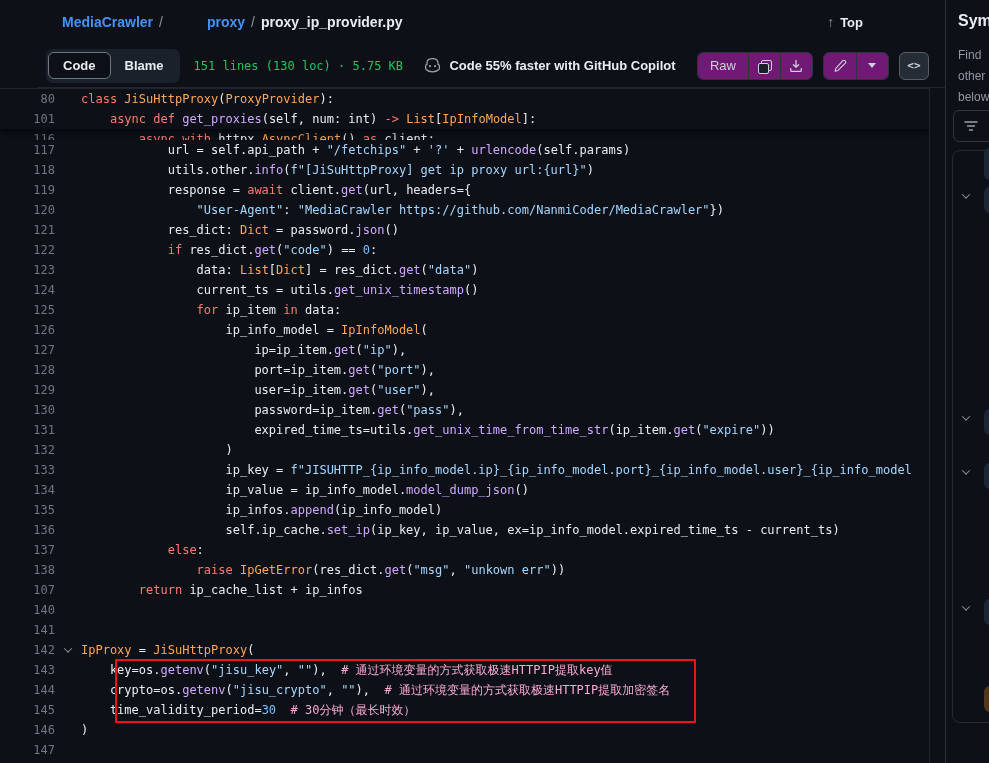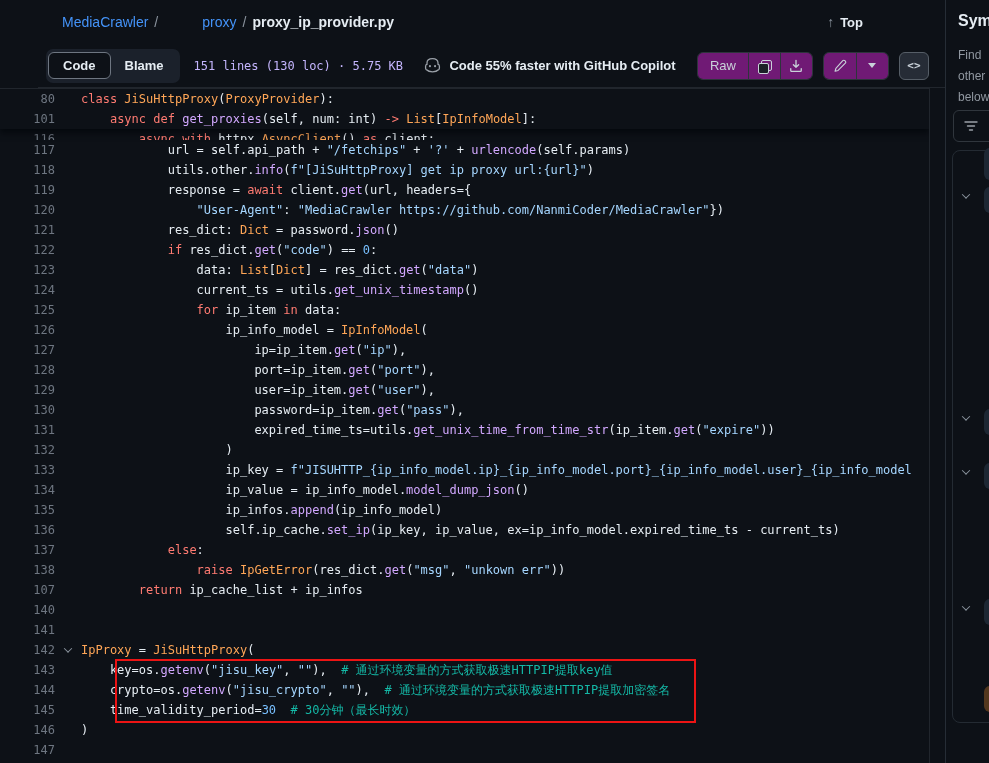--- a/index.html
+++ b/index.html
@@ -13,21 +13,21 @@
   .page { display:flex; width:989px; height:763px; }
 
   
   .main { width:945px; min-width:945px; position:relative; }
 
   .breadcrumb-row {
     height:44px; display:flex; align-items:center; justify-content:space-between;
     padding:0 24px 0 24px;
   }
   .breadcrumb { font-size:14px; display:flex; align-items:center; gap:6px; }
-  .breadcrumb a { color:#4493f8; text-decoration:none; font-weight:400; cursor:pointer;padding-left:38px; }
+  .breadcrumb a { color:#4493f8; text-decoration:none; font-weight:700; cursor:pointer;padding-left:38px; }
   .breadcrumb .sep { color:#8b949e; font-weight:400; }
   .breadcrumb .file { color:#e6edf3; font-weight:700; }
   .top-btn {
     background:transparent; border:none; color:#e6edf3; font-weight:600; font-size:13px;
     display:flex; align-items:center; gap:6px; cursor:pointer; margin-right:58px;
     font-family:"Liberation Sans", sans-serif;
   }
   .top-btn .arr { color:#8b949e; font-size:14px; font-weight:400; }
 
   
@@ -37,21 +37,21 @@
   }
   .fh-left { display:flex; align-items:center; gap:14px; }
   .seg {
     display:flex; align-items:center; background:#1b212b; border-radius:7px; padding:2px; height:34px;
   }
   .seg-btn {
     border:none; background:transparent; color:#e6edf3; font-size:13px; font-weight:600;
     padding:5px 14px; border-radius:6px; cursor:pointer; font-family:"Liberation Sans", sans-serif;
   }
   .seg-btn.active { background:#0d1117; border:1px solid #6e7681; }
-  .meta { color:#c4b5fd; font-size:12px; font-family:"DejaVu Sans Mono", monospace; }
+  .meta { color:#22c55e; font-size:12px; font-family:"DejaVu Sans Mono", monospace; }
 
   .copilot { display:flex; align-items:center; gap:8px; font-size:13px; font-weight:600; color:#e6edf3; cursor:pointer; }
   .copilot svg { display:block; }
 
   .fh-right { display:flex; align-items:center; gap:10px; }
   .btn-group { display:flex; align-items:stretch; height:28px; border:1px solid #2e343c; border-radius:6px; overflow:hidden; background:#1b2027; }
   .btn-group > * { display:flex; align-items:center; justify-content:center; background:#701a75; border:none; color:#c9d1d9; cursor:pointer; }
   .btn-group > * + * { border-left:1px solid #2e343c; }
   .gbtn-text { font-size:13px; font-weight:500; padding:0 12px; color:#c9d1d9; font-family:"Liberation Sans", sans-serif; }
   .gbtn-icon { width:32px; }
@@ -84,21 +84,21 @@
     border-right:1.6px solid #8b949e; border-bottom:1.6px solid #8b949e;
     transform:rotate(45deg) translate(-1px,-1px); cursor:pointer;
   }
   .codetext { flex:1; overflow:hidden; }
   .sticky-block { position:relative; z-index:3; background:#0d1117; box-shadow:0 4px 6px rgba(1,4,9,0.65); }
   .tok-k { color:#ff7b72; }
   .tok-e { color:#ffa657; }
   .tok-f { color:#d2a8ff; }
   .tok-s { color:#a5d6ff; }
   .tok-n { color:#79c0ff; }
-  .tok-c { color:#14b8a6; }
+  .tok-c { color:#f9a8d4; }
   .tok-d { color:#e6edf3; }
 
   .red-box {
     position:absolute; left:115px; top:570px; width:581px; height:64px;
     border:2px solid #ec1414; z-index:4; pointer-events:none;
   }
 
   
   .sidebar {
     position:relative; width:44px; min-width:44px; height:763px;

